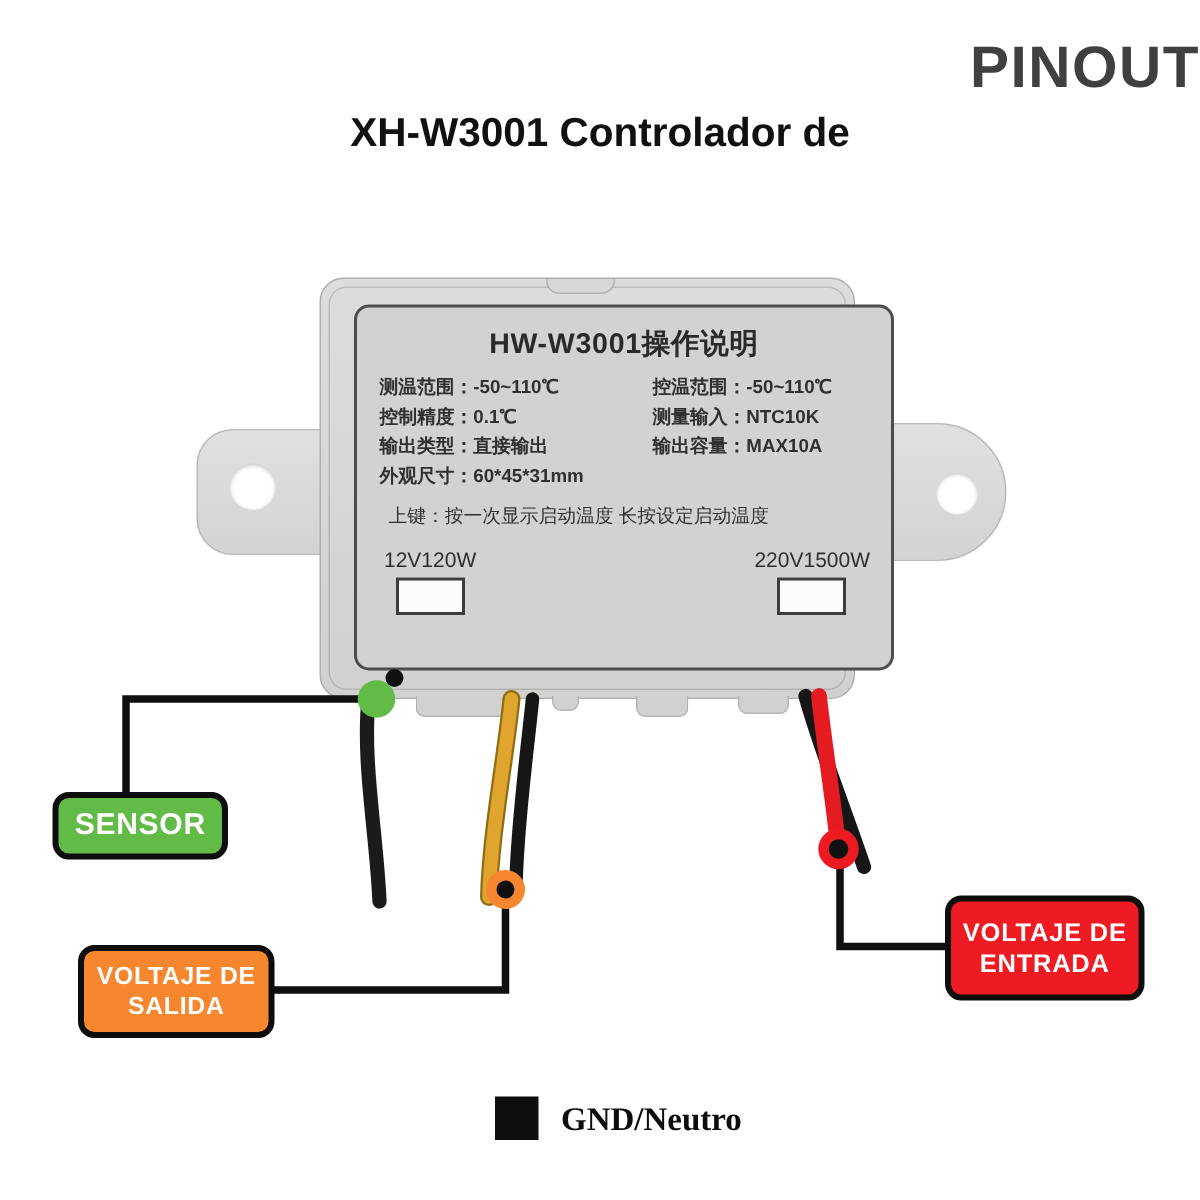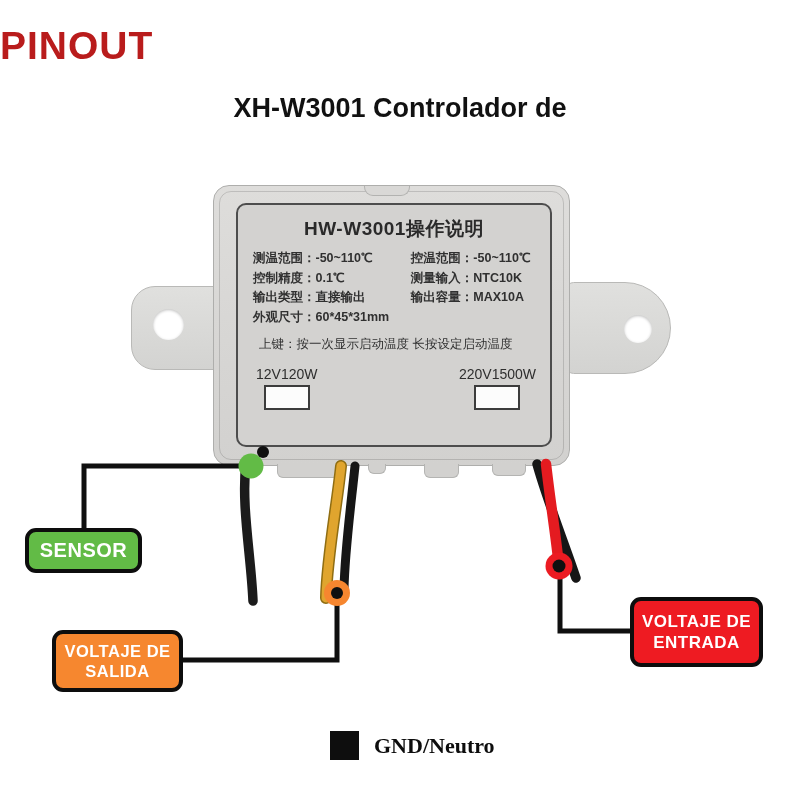--- a/index.html
+++ b/index.html
@@ -2,26 +2,26 @@
 <html><head>
 <meta charset="utf-8">
 <style>
   * { margin: 0; padding: 0; box-sizing: border-box; }
   html, body { width: 800px; height: 800px; background: #ffffff; overflow: hidden; }
   body { font-family: "Liberation Sans", sans-serif; position: relative; }
   .abs { position: absolute; }
 
   
   .page-title {
-    left: 0; right: 12px; top: 24px; text-align: left;
-    font-size: 39px; font-weight: 800; letter-spacing: 1px; color: #b91c1c;
+    left: 0; right: 0; top: 24px; text-align: right;
+    font-size: 39px; font-weight: 800; letter-spacing: 1px; color: #404040;
   }
   .page-subtitle {
     left: 0; right: 0; top: 73px; text-align: center;
-    font-size: 27px; font-weight: 700; line-height: 31px; color: #111111; margin-top: 20px;
+    font-size: 27px; font-weight: 700; line-height: 31px; color: #111111;
   }
 
   
   .ear {
     background: linear-gradient(180deg, #e0e0de, #d3d3d1);
     border: 1px solid #b9b9b7;
   }
   .ear-left  { left: 131px; top: 286px; width: 88px; height: 84px; border-radius: 24px 6px 6px 24px; }
   .ear-right { left: 566px; top: 282px; width: 105px; height: 92px; border-radius: 8px 48px 48px 8px; }
   .ear-hole {
@@ -49,21 +49,21 @@
     background: #d2d1cf; border: 1px solid #b4b4b2; border-top: none;
     border-radius: 0 0 6px 6px;
   }
   .tab1 { left: 277px; top: 464px; width: 62px; height: 14px; }
   .tab2 { left: 368px; top: 464px; width: 18px; height: 10px; }
   .tab3 { left: 424px; top: 464px; width: 35px; height: 14px; }
   .tab4 { left: 492px; top: 464px; width: 34px; height: 12px; }
 
   
   .plate {
-    left: 236px; top: 203px; width: 316px; height: 244px;
+    left: 236px; top: 203px; width: 360px; height: 244px;
     background: #d3d2d0; border: 2px solid #4d4d4d; border-radius: 10px;
     color: #303030; overflow: hidden;
   }
   .plate-title {
     margin-top: 11px; text-align: center;
     font-size: 19px; font-weight: 700; color: #2a2a2a; letter-spacing: 0.5px;
   }
   .spec-grid {
     margin: 7px 10px 0 15px;
     display: grid; grid-template-columns: 55% 45%;
@@ -80,21 +80,21 @@
     display: block; width: 46px; height: 25px; margin: 2px auto 0;
     background: #fcfcfc; border: 2px solid #3c3c3c;
   }
 
   
   .callout {
     border: 4px solid #0d0d0d; border-radius: 11px;
     display: flex; flex-direction: column; align-items: center; justify-content: center;
     color: #ffffff; font-weight: 800; text-align: center; letter-spacing: 0.5px;
   }
-  .callout-sensor  { left: 25px;  top: 528px; width: 117px; height: 45px; background: #62bb46; font-size: 20px; }
+  .callout-sensor  { left: 35px;  top: 528px; width: 117px; height: 45px; background: #62bb46; font-size: 20px; }
   .callout-salida  { left: 52px;  top: 630px; width: 131px; height: 62px; background: #f6872f; font-size: 16.5px; line-height: 20px; }
   .callout-entrada { left: 630px; top: 597px; width: 133px; height: 70px; background: #ee1b22; font-size: 17px; line-height: 21px; }
 
   
   .legend-swatch { left: 330px; top: 731px; width: 29px; height: 29px; background: #0e0e0e; }
   .legend-text   { left: 374px; top: 733px; font-size: 22px; font-weight: 800; color: #0d0d0d; font-family: Liberation Serif, serif; }
 
   svg.overlay { position: absolute; left: 0; top: 0; pointer-events: none; }
 </style>
 </head>

